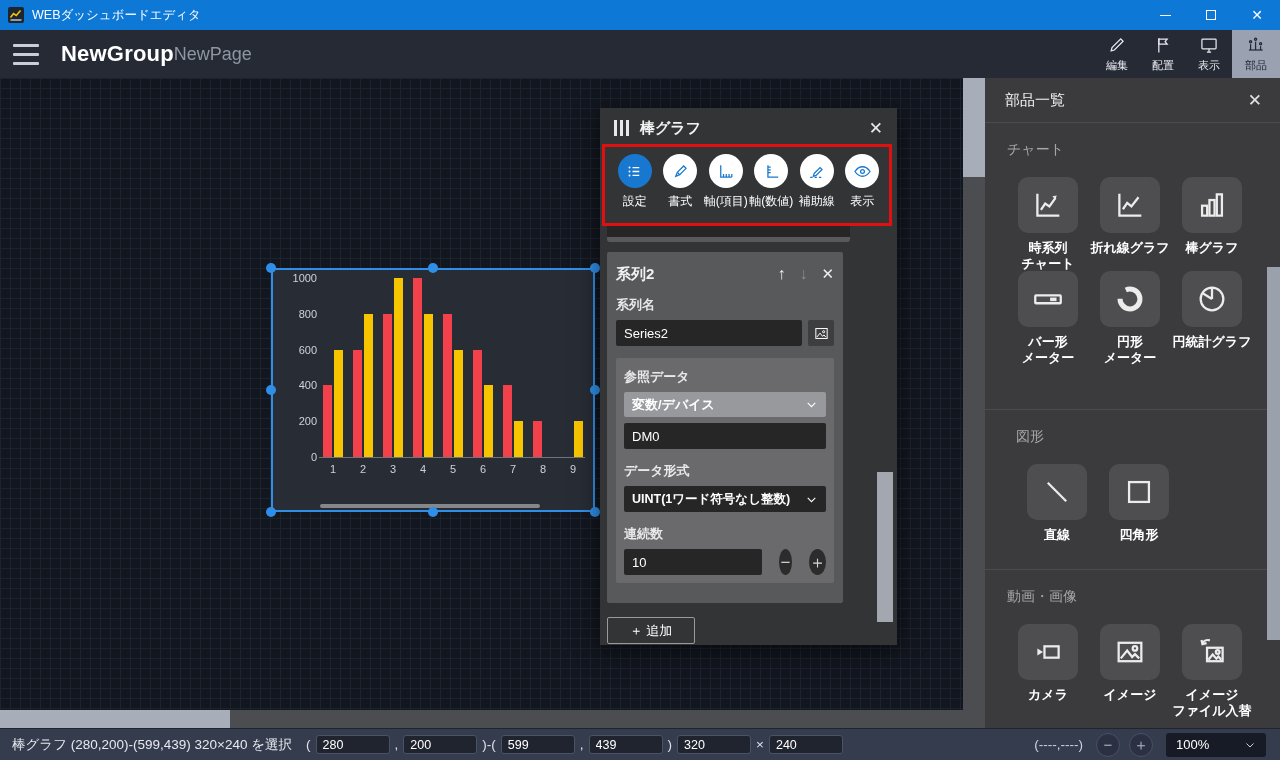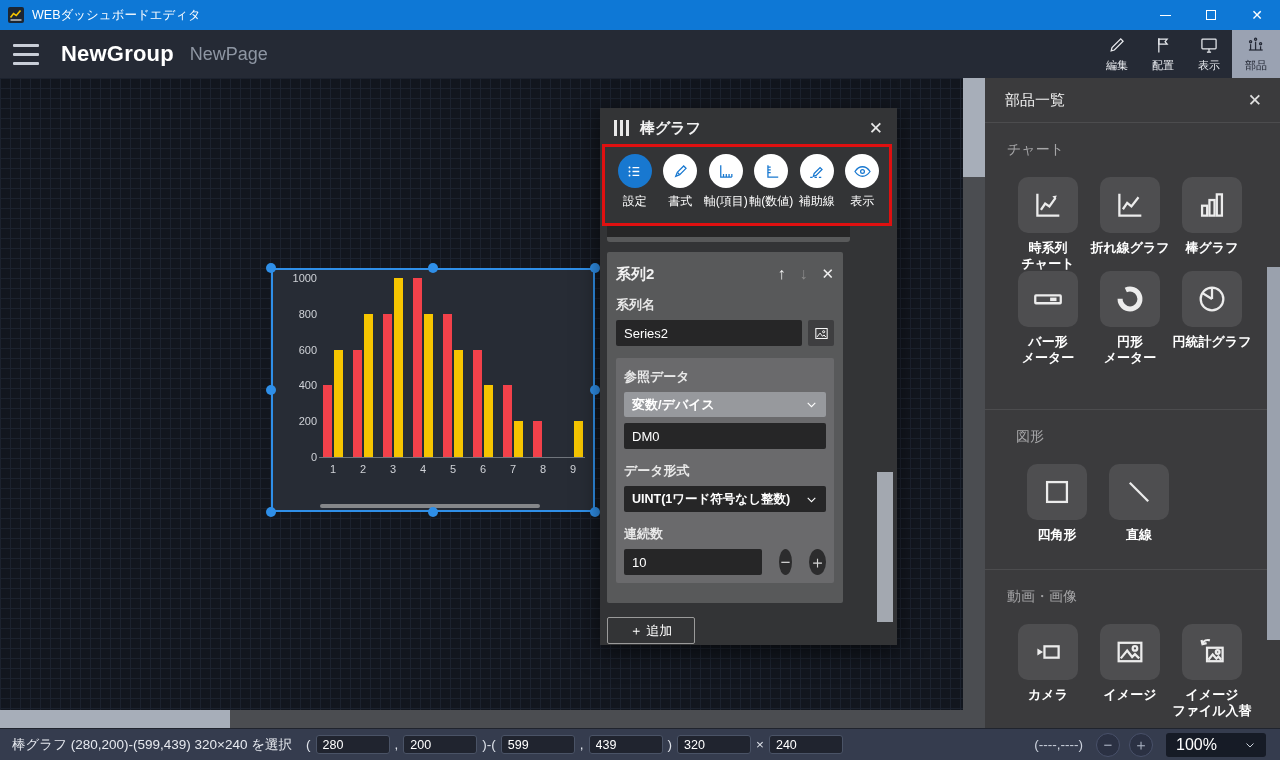--- a/index.html
+++ b/index.html
@@ -17,21 +17,21 @@
   .glyph-min { width:11px; height:1px; background:#fff; }
   .glyph-max { width:10px; height:10px; border:1px solid #fff; }
   .glyph-close { font-size:14px; line-height:1; }
 
   
   .appbar { position:absolute; left:0; top:30px; width:1280px; height:48px; background:#252a35;
     display:flex; align-items:center; }
   .hamburger { width:26px; margin-left:13px; display:flex; flex-direction:column; gap:6px; }
   .hamburger span { display:block; height:3px; background:#c9ced8; border-radius:1px; }
   .group-title { color:#fff; font-size:22px; font-weight:bold; margin-left:22px; letter-spacing:0.2px; }
-  .page-title { color:#8e96a3; font-size:18px; margin-left:16px; }
+  .page-title { color:#8e96a3; font-size:18px; }
   .appbar-actions { margin-left:auto; display:flex; height:48px; }
   .act-btn { width:46px; height:48px; display:flex; flex-direction:column; align-items:center; justify-content:center;
     color:#e8eaee; gap:3px; }
   .act-btn svg { width:20px; height:20px; stroke:currentColor; fill:none; stroke-width:1.5; }
   .act-btn .act-label { font-size:11px; }
   .act-btn.active { background:#9aa2b2; color:#242936; width:48px; }
 
   
   .canvas { position:absolute; left:0; top:78px; width:963px; height:632px; background-color:#12161e;
     background-image:linear-gradient(#1c222e 1px, transparent 1px),linear-gradient(90deg,#1c222e 1px, transparent 1px);
@@ -124,21 +124,21 @@
     border-top:1px solid #20242e; display:flex; align-items:center; padding:0 14px 0 12px; color:#e6e9ef; font-size:13.5px; }
   .fields { display:flex; align-items:center; margin-left:14px; gap:5px; }
   .fields .sep { color:#dfe3ea; }
   .coord-input { width:74px; height:19px; background:#20242f; border:1px solid #4a5366; border-radius:3px;
     color:#fff; font-size:12.5px; padding:0 6px; font-family:inherit; }
   .sb-right { margin-left:auto; display:flex; align-items:center; gap:9px; }
   .coords-ph { color:#cdd3de; font-size:13.5px; margin-right:4px; }
   .zoom-btn { width:24px; height:24px; border-radius:50%; background:#2b3143; border:1px solid #49516a;
     color:#aeb6c6; font-size:15px; display:flex; align-items:center; justify-content:center; line-height:1; }
   .zoom-select { width:100px; height:24px; background:#161b26; border-radius:3px; display:flex; align-items:center;
-    padding:0 10px; color:#fff; font-size:16px; margin-left:4px; }
+    padding:0 10px; color:#fff; font-size:13px; margin-left:4px; }
   .zoom-select svg { width:12px; height:12px; stroke:#cdd3de; fill:none; stroke-width:2; margin-left:auto; }
 </style>
 </head>
 <body>
 
 <div class="app">
 
   <div class="titlebar">
     <div class="app-icon">
       <svg viewBox="0 0 16 16">
@@ -329,32 +329,32 @@
       </div>
     </div>
     <div class="panel-divider"></div>
 
     <div class="section pad-b-shape">
       <div class="section-title">図形</div>
       <div class="grid3">
         <div class="part-item">
           <div class="part-tile">
             <svg viewBox="0 0 24 24">
+                <path d="M5.5 5.5L18.5 18.5"></path>
+              </svg>
+          </div>
+          <div class="part-label">直線</div>
+        </div>
+        <div class="part-item">
+          <div class="part-tile">
+            <svg viewBox="0 0 24 24">
                 <rect x="5" y="5" width="14" height="14"></rect>
               </svg>
           </div>
           <div class="part-label">四角形</div>
-        </div>
-        <div class="part-item">
-          <div class="part-tile">
-            <svg viewBox="0 0 24 24">
-                <path d="M5.5 5.5L18.5 18.5"></path>
-              </svg>
-          </div>
-          <div class="part-label">直線</div>
         </div>
       </div>
     </div>
     <div class="panel-divider"></div>
 
     <div class="section">
       <div class="section-title">動画・画像</div>
       <div class="grid3">
         <div class="part-item">
           <div class="part-tile">

